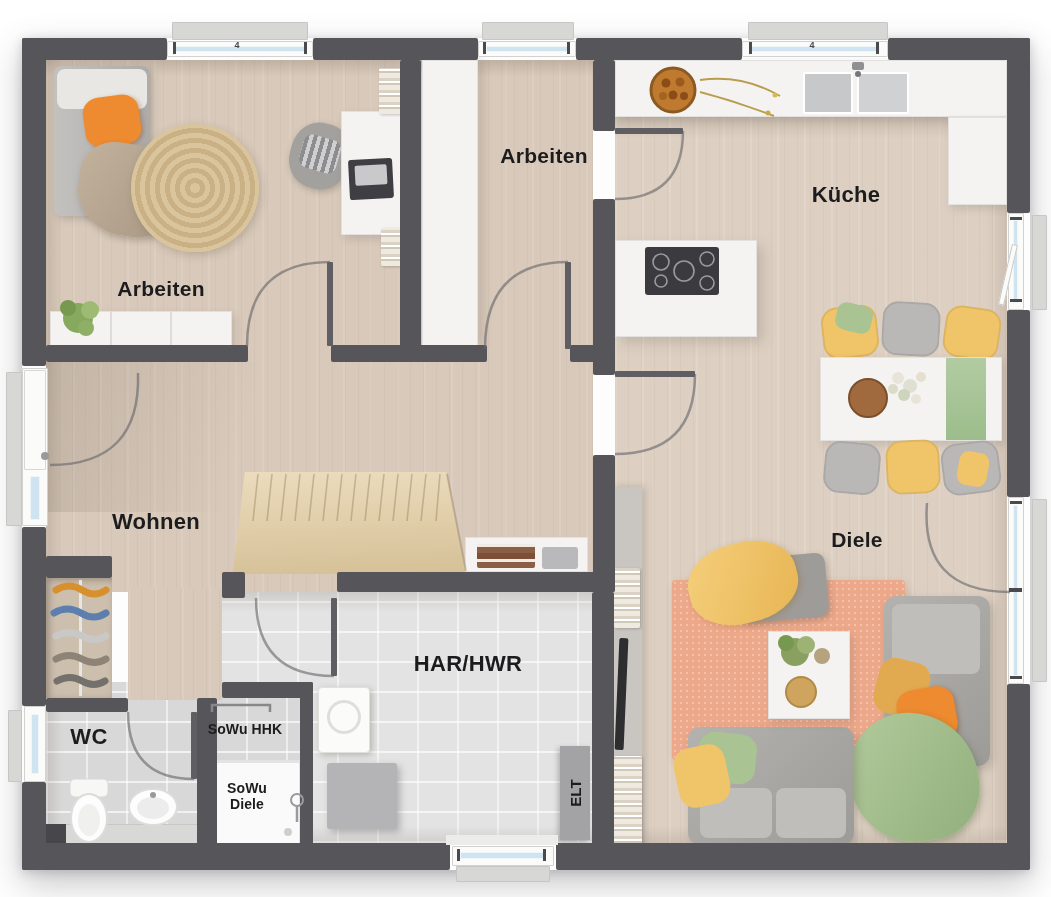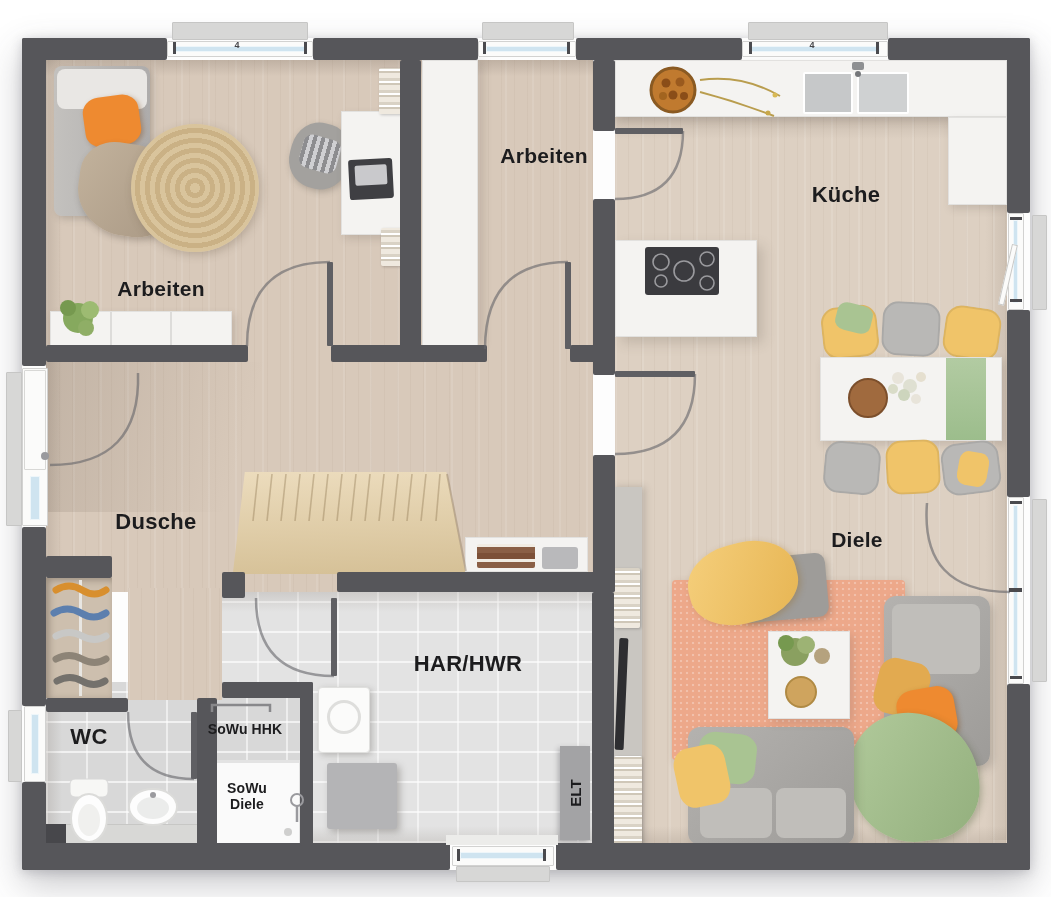--- a/index.html
+++ b/index.html
@@ -334,21 +334,21 @@
       <rect x="1010" y="501" width="12" height="3"></rect>
         <rect x="1010" y="676" width="12" height="3"></rect>
       <rect x="1009" y="588" width="13" height="4"></rect>
       <circle cx="45" cy="456" r="4" fill="#9a9a9e"></circle>
     </g>
   </svg>
 
   <div class="label" style="left:161px;top:289px;">Arbeiten</div>
   <div class="label" style="left:544px;top:156px;">Arbeiten</div>
   <div class="label" style="left:846px;top:195px;font-size:22px;">Küche</div>
-  <div class="label" style="left:156px;top:522px;font-size:22px;">Dusche</div>
+  <div class="label" style="left:156px;top:522px;font-size:22px;">Wohnen</div>
   <div class="label" style="left:857px;top:540px;">Diele</div>
   <div class="label" style="left:468px;top:664px;font-size:22px;">HAR/HWR</div>
   <div class="label" style="left:89px;top:737px;font-size:22px;">WC</div>
   <div class="label small" style="left:245px;top:729px;">SoWu HHK</div>
   <div class="label small" style="left:247px;top:788px;">SoWu</div>
   <div class="label small" style="left:247px;top:804px;">Diele</div>
   <div class="label small vert" style="left:575px;top:793px;font-size:15px;">ELT</div>
   <span class="winmark" style="left:237px;top:40px;">4</span>
   <span class="winmark" style="left:812px;top:40px;">4</span>
 

